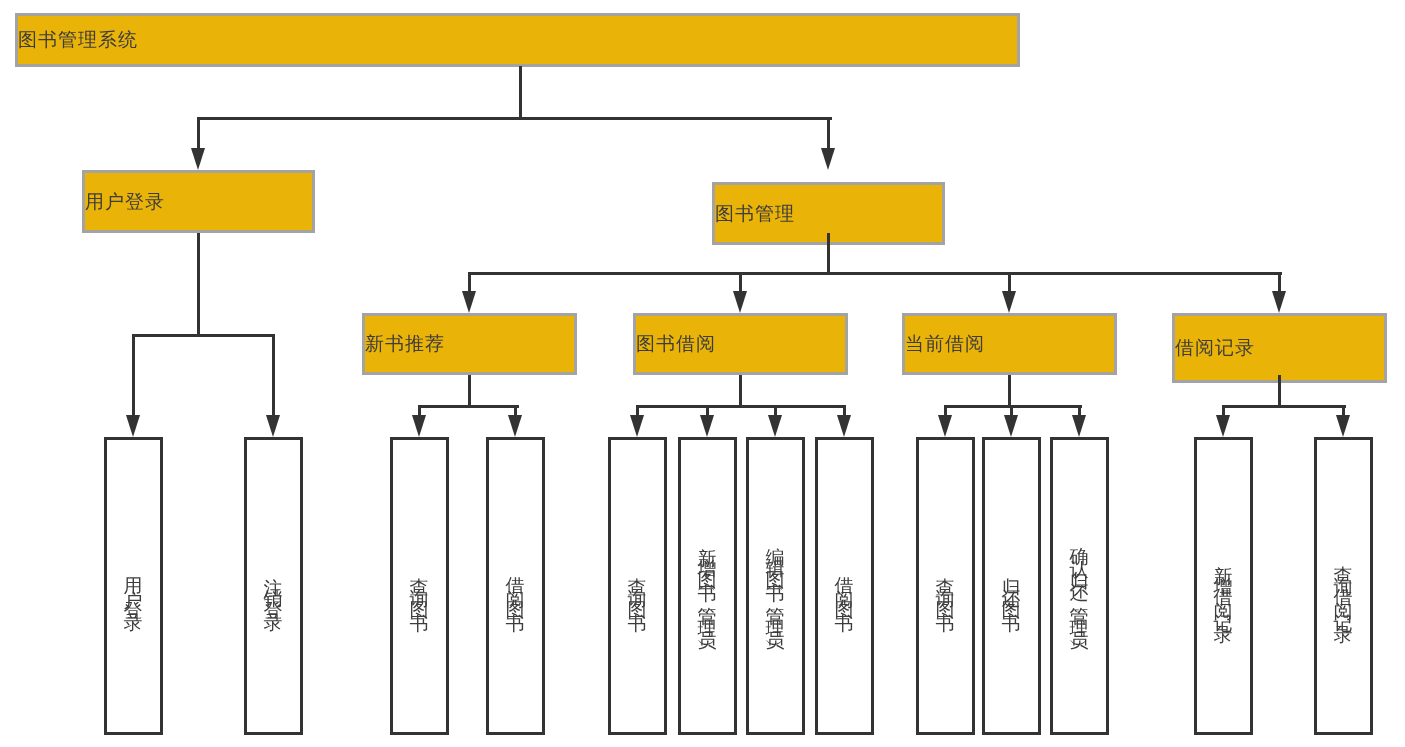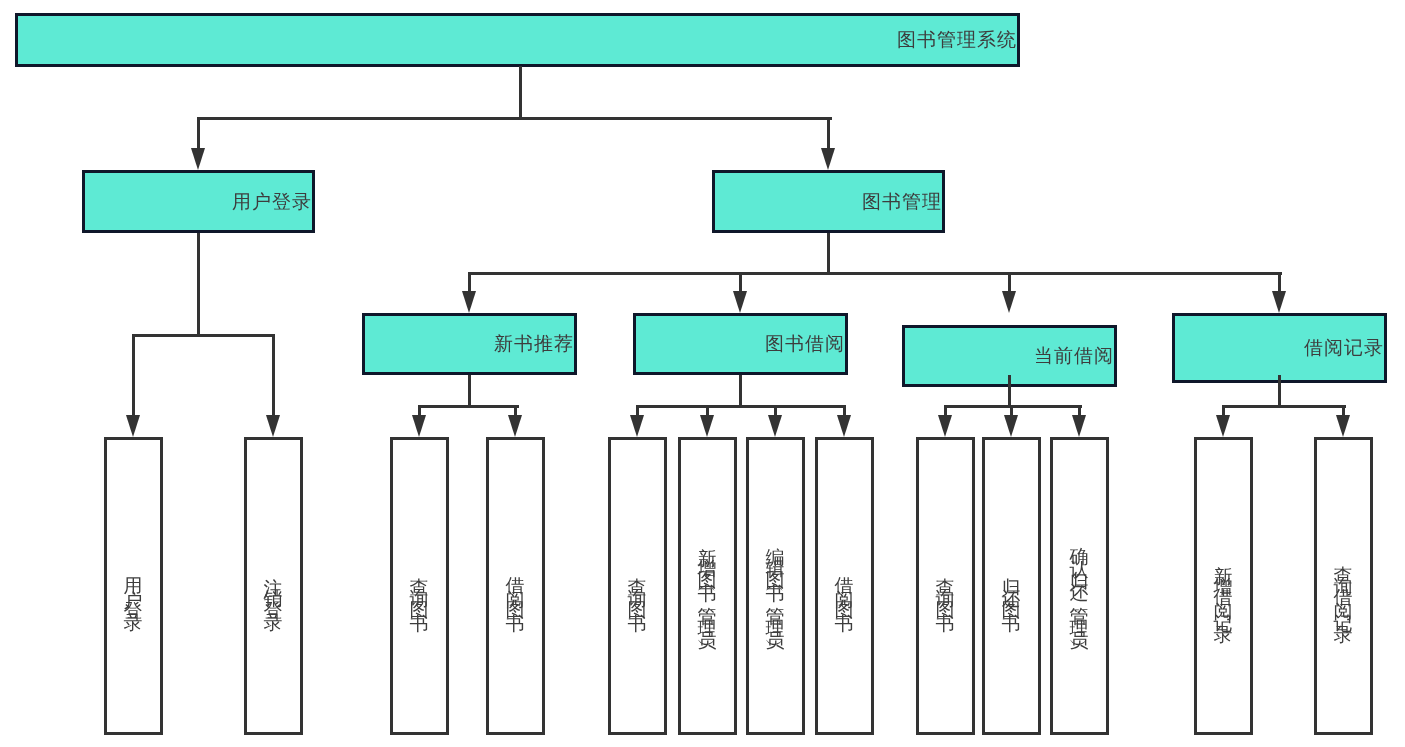--- a/index.html
+++ b/index.html
@@ -1,21 +1,21 @@
 <!DOCTYPE html>
 <html><head>
 <meta charset="utf-8">
 <style>
   html,body{margin:0;padding:0;background:#ffffff;}
   body{font-family:"DejaVu Sans","Liberation Sans",sans-serif;}
   .stage{position:relative;width:1405px;height:747px;background:#ffffff;overflow:hidden;}
 
   
-  .nbox{position:absolute;box-sizing:border-box;border:3px solid #0f172a;background:#5eead4;
-        display:flex;align-items:center;justify-content:flex-end;}
+  .nbox{position:absolute;box-sizing:border-box;border:3px solid #a3a3a3;background:#eab308;
+        display:flex;align-items:center;justify-content:flex-start;}
   .nbox span{font-size:19px;color:#3d3d3d;letter-spacing:1px;white-space:nowrap;}
   .root-b{border-width:3px;}
 
   .vbox{position:absolute;box-sizing:border-box;border:3px solid #333333;background:#ffffff;
         width:59px;height:298px;top:437px;display:flex;align-items:center;justify-content:center;}
   .vbox span{writing-mode:vertical-rl;text-orientation:mixed;font-size:19px;color:#3d3d3d;
              letter-spacing:12px;line-height:1;white-space:nowrap;}
 
   
   .vl{position:absolute;width:3px;background:#333333;}
@@ -32,31 +32,31 @@
 
 <div class="stage">
 
   <div class="nbox root-b" style="left:15px;top:13px;width:1005px;height:54px;">
     <span>图书管理系统</span>
   </div>
 
   <div class="nbox" style="left:82px;top:170px;width:233px;height:63px;">
     <span>用户登录</span>
   </div>
-  <div class="nbox" style="left:712px;top:170px;width:233px;height:63px;">
+  <div class="nbox" style="left:712px;top:182px;width:233px;height:63px;">
     <span>图书管理</span>
   </div>
 
   <div class="nbox" style="left:633px;top:313px;width:215px;height:62px;">
     <span>图书借阅</span>
   </div>
   <div class="nbox" style="left:362px;top:313px;width:215px;height:62px;">
     <span>新书推荐</span>
   </div>
-  <div class="nbox" style="left:902px;top:313px;width:215px;height:62px;margin-top:12px;">
+  <div class="nbox" style="left:902px;top:313px;width:215px;height:62px;">
     <span>当前借阅</span>
   </div>
   <div class="nbox" style="left:1172px;top:313px;width:215px;height:70px;">
     <span>借阅记录</span>
   </div>
 
   <div class="vbox" style="left:104px;">
     <span>用户登录</span>
   </div>
   <div class="vbox" style="left:244px;">

